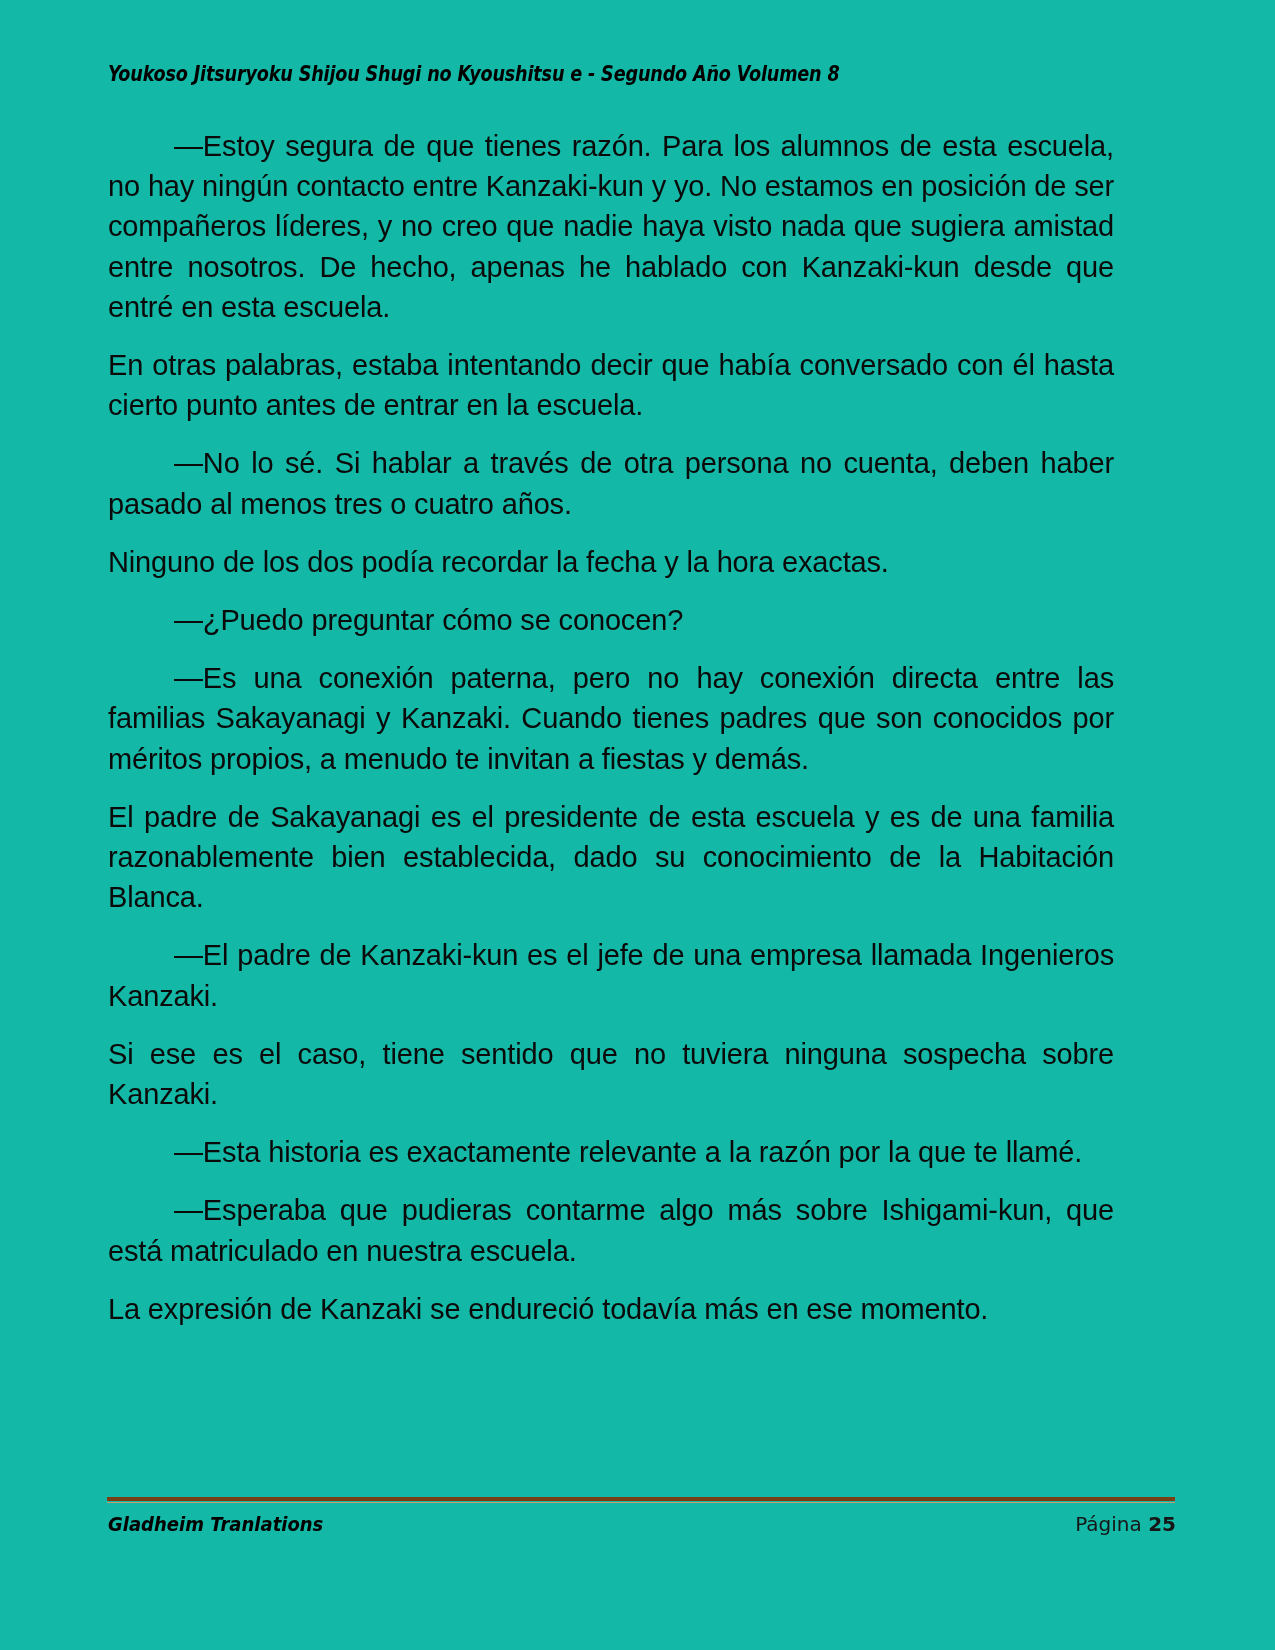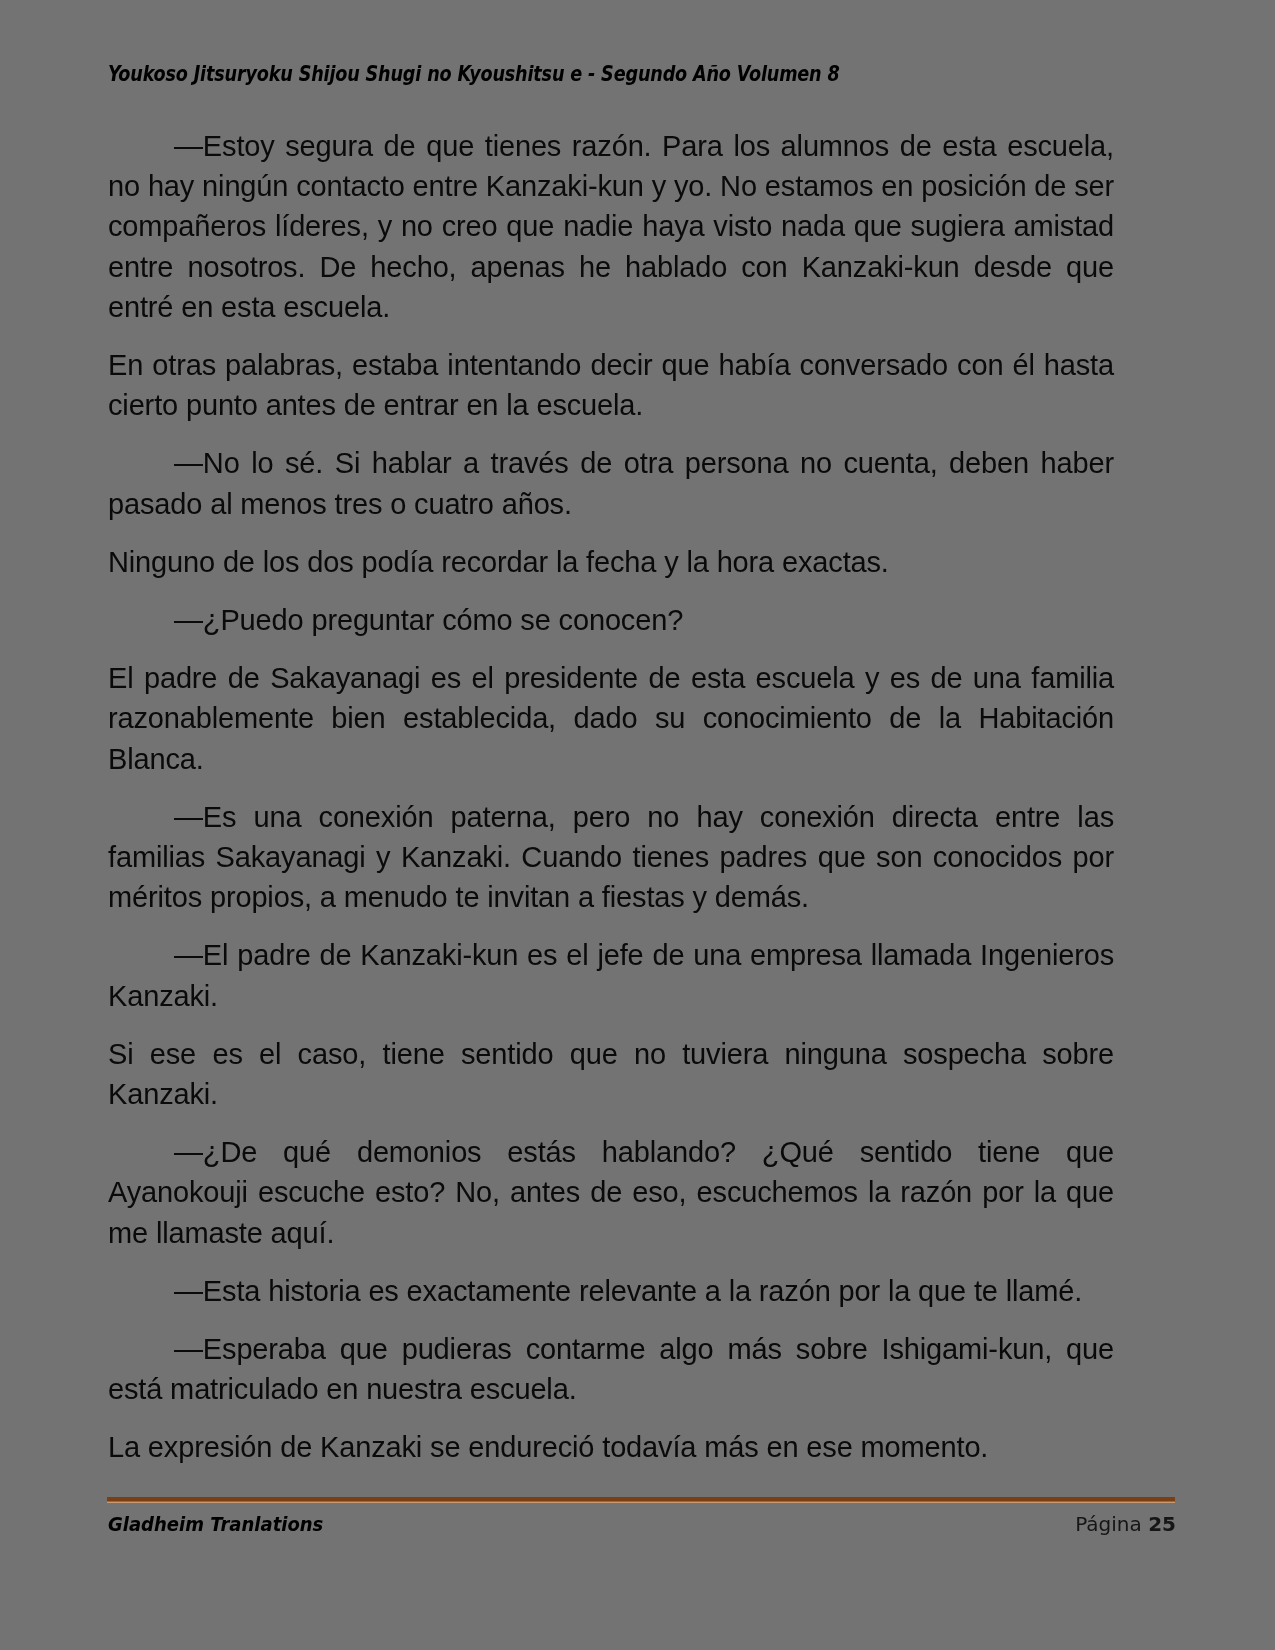--- a/index.html
+++ b/index.html
@@ -4,21 +4,21 @@
 <style>
   html, body {
     margin: 0;
     padding: 0;
     background: #ffffff;
   }
   .page {
     position: relative;
     width: 1275px;
     height: 1650px;
-    background: #737373;
+    background: #14b8a6;
     box-sizing: border-box;
     overflow: hidden;
     font-family: "Liberation Sans", sans-serif;
   }
 
   
   .header {
     position: absolute;
     left: 108px;
     top: 62px;
@@ -118,25 +118,24 @@
   <div class="header">
     <div class="header-title">Youkoso Jitsuryoku Shijou Shugi no Kyoushitsu e - Segundo Año Volumen 8</div>
   </div>
 
   <div class="body-area" id="body-area">
       <p class="para indent">—Estoy segura de que tienes razón. Para los alumnos de esta escuela, no hay ningún contacto entre Kanzaki-kun y yo. No estamos en posición de ser compañeros líderes, y no creo que nadie haya visto nada que sugiera amistad entre nosotros. De hecho, apenas he hablado con Kanzaki-kun desde que entré en esta escuela.</p>
       <p class="para">En otras palabras, estaba intentando decir que había conversado con él hasta cierto punto antes de entrar en la escuela.</p>
       <p class="para indent">—No lo sé. Si hablar a través de otra persona no cuenta, deben haber pasado al menos tres o cuatro años.</p>
       <p class="para">Ninguno de los dos podía recordar la fecha y la hora exactas.</p>
       <p class="para indent">—¿Puedo preguntar cómo se conocen?</p>
+      <p class="para indent">—Es una conexión paterna, pero no hay conexión directa entre las familias Sakayanagi y Kanzaki. Cuando tienes padres que son conocidos por méritos propios, a menudo te invitan a fiestas y demás.</p>
       <p class="para">El padre de Sakayanagi es el presidente de esta escuela y es de una familia razonablemente bien establecida, dado su conocimiento de la Habitación Blanca.</p>
-      <p class="para indent">—Es una conexión paterna, pero no hay conexión directa entre las familias Sakayanagi y Kanzaki. Cuando tienes padres que son conocidos por méritos propios, a menudo te invitan a fiestas y demás.</p>
       <p class="para indent">—El padre de Kanzaki-kun es el jefe de una empresa llamada Ingenieros Kanzaki.</p>
       <p class="para">Si ese es el caso, tiene sentido que no tuviera ninguna sospecha sobre Kanzaki.</p>
-      <p class="para indent">—¿De qué demonios estás hablando? ¿Qué sentido tiene que Ayanokouji escuche esto? No, antes de eso, escuchemos la razón por la que me llamaste aquí.</p>
       <p class="para indent">—Esta historia es exactamente relevante a la razón por la que te llamé.</p>
       <p class="para indent">—Esperaba que pudieras contarme algo más sobre Ishigami-kun, que está matriculado en nuestra escuela.</p>
       <p class="para">La expresión de Kanzaki se endureció todavía más en ese momento.</p>
     </div>
 
   <div class="footer-rule-wrap">
     <div class="footer-rule-thick" style="background: rgb(122, 63, 21);"></div>
     <div class="footer-rule-thin"></div>
   </div>
 

